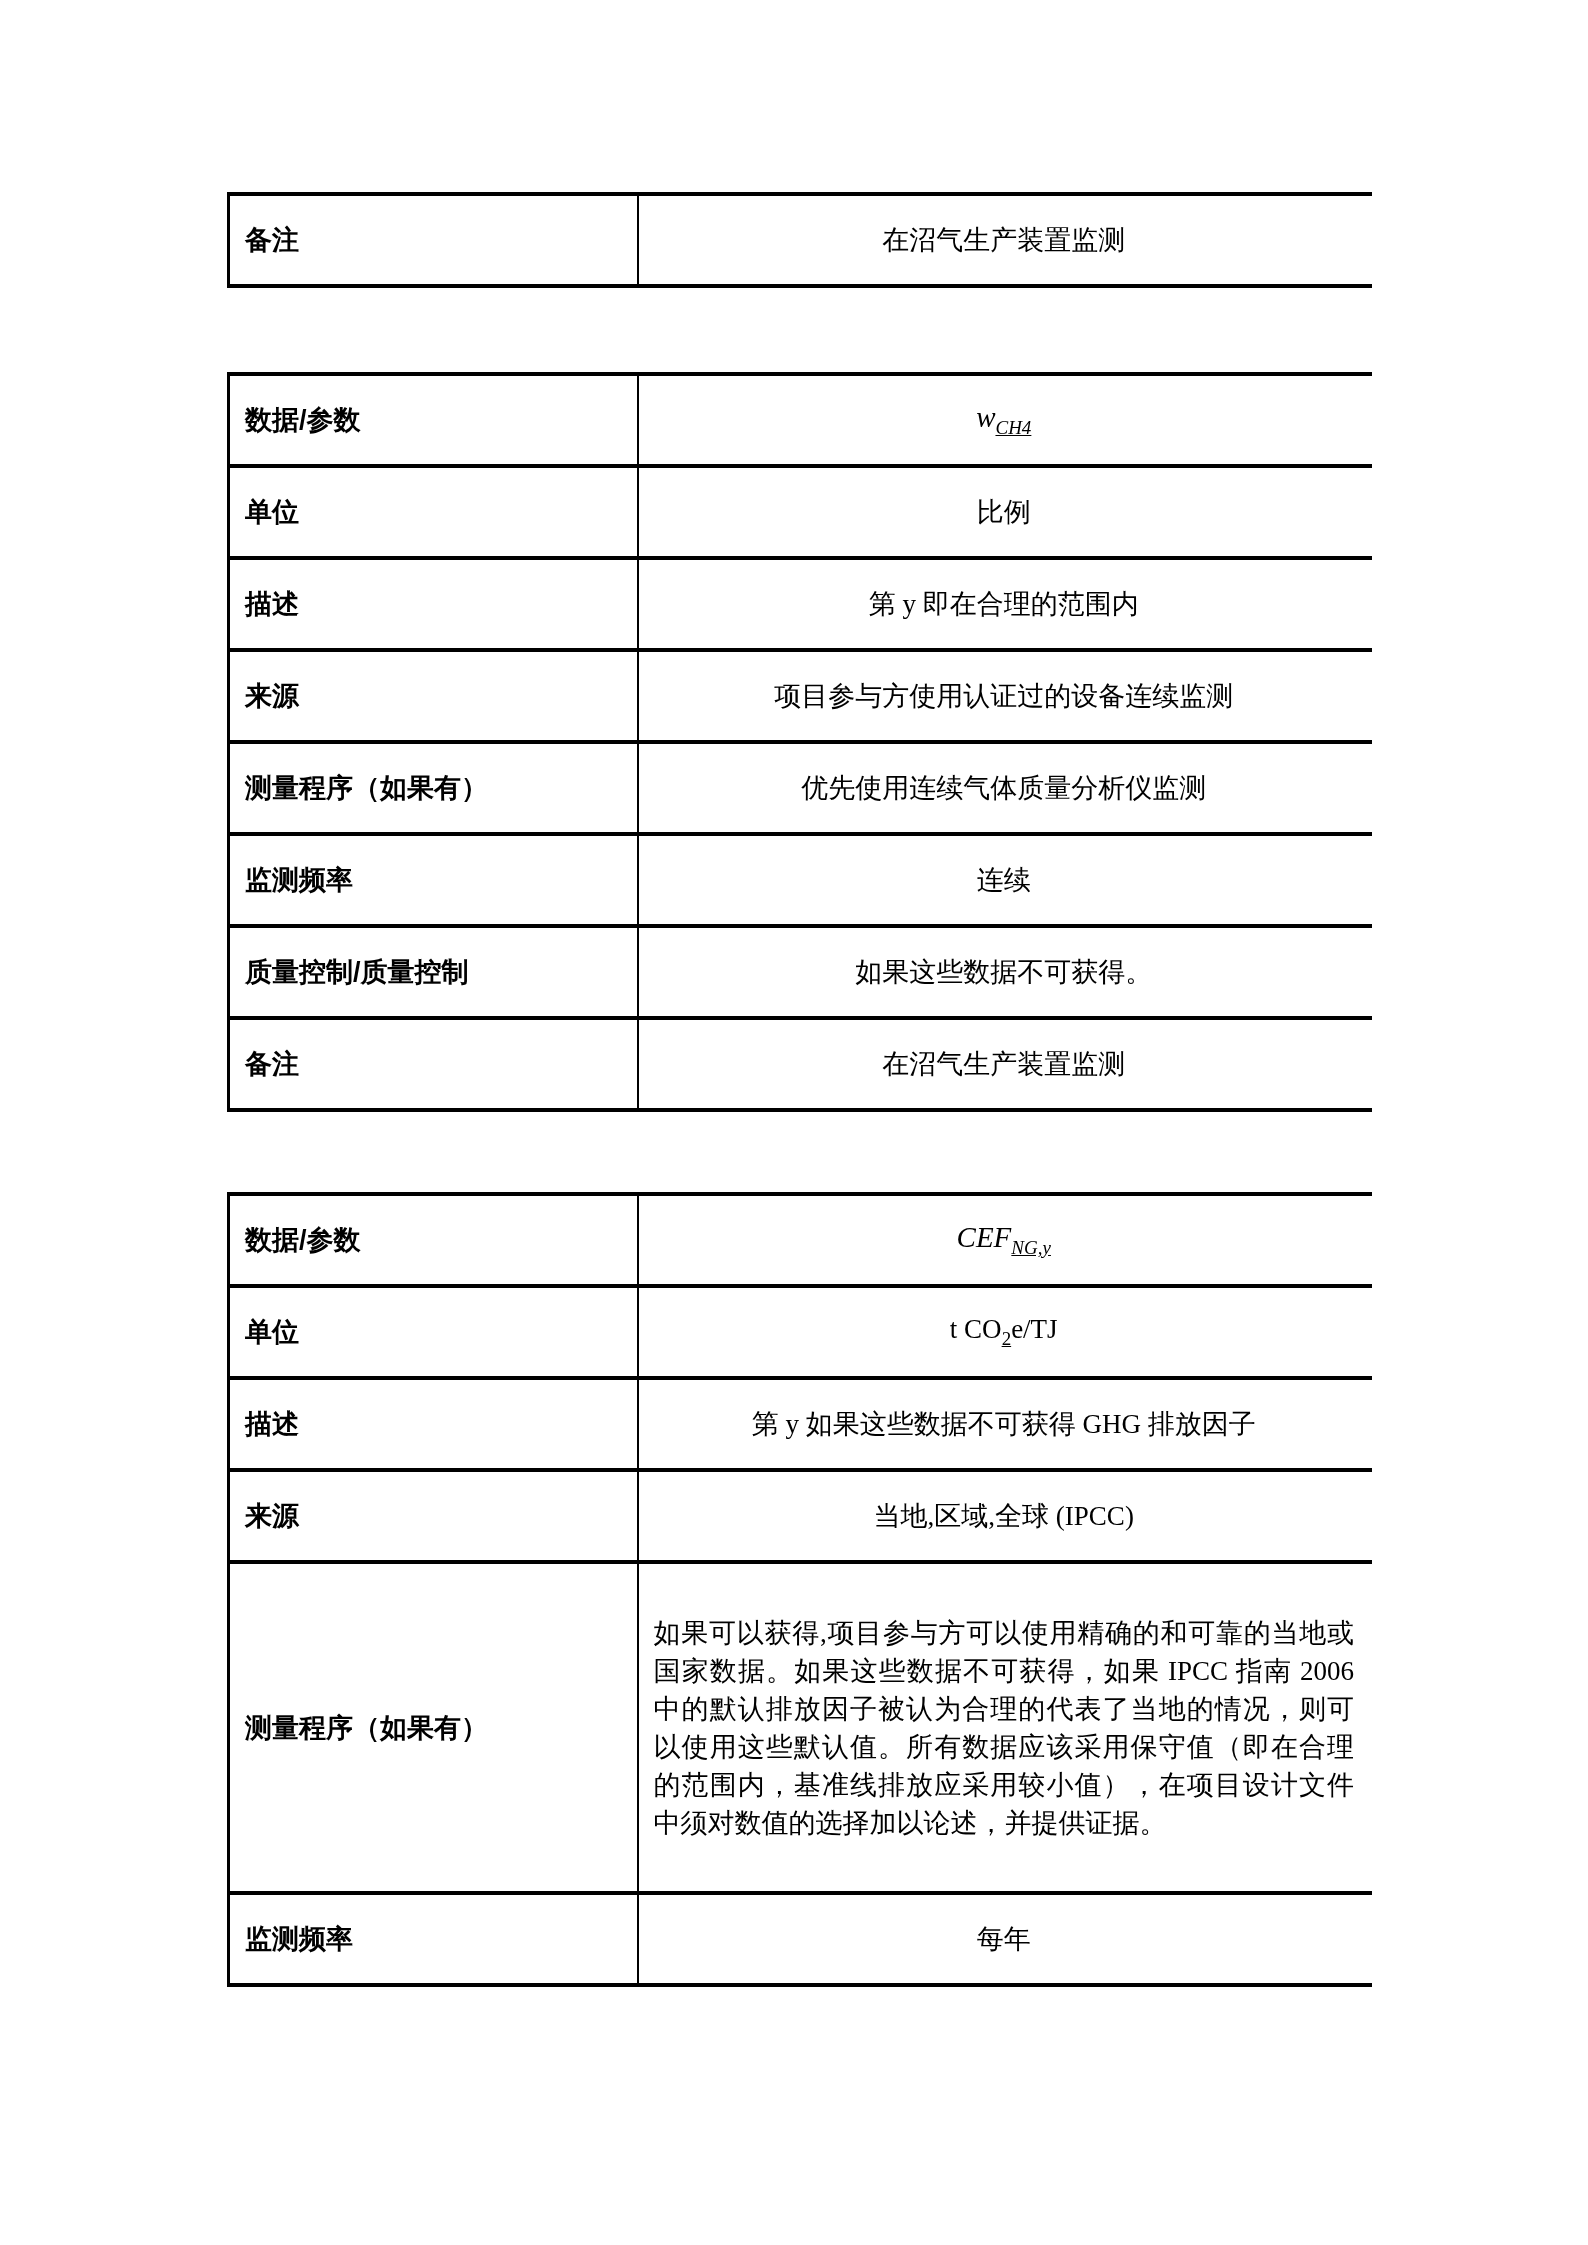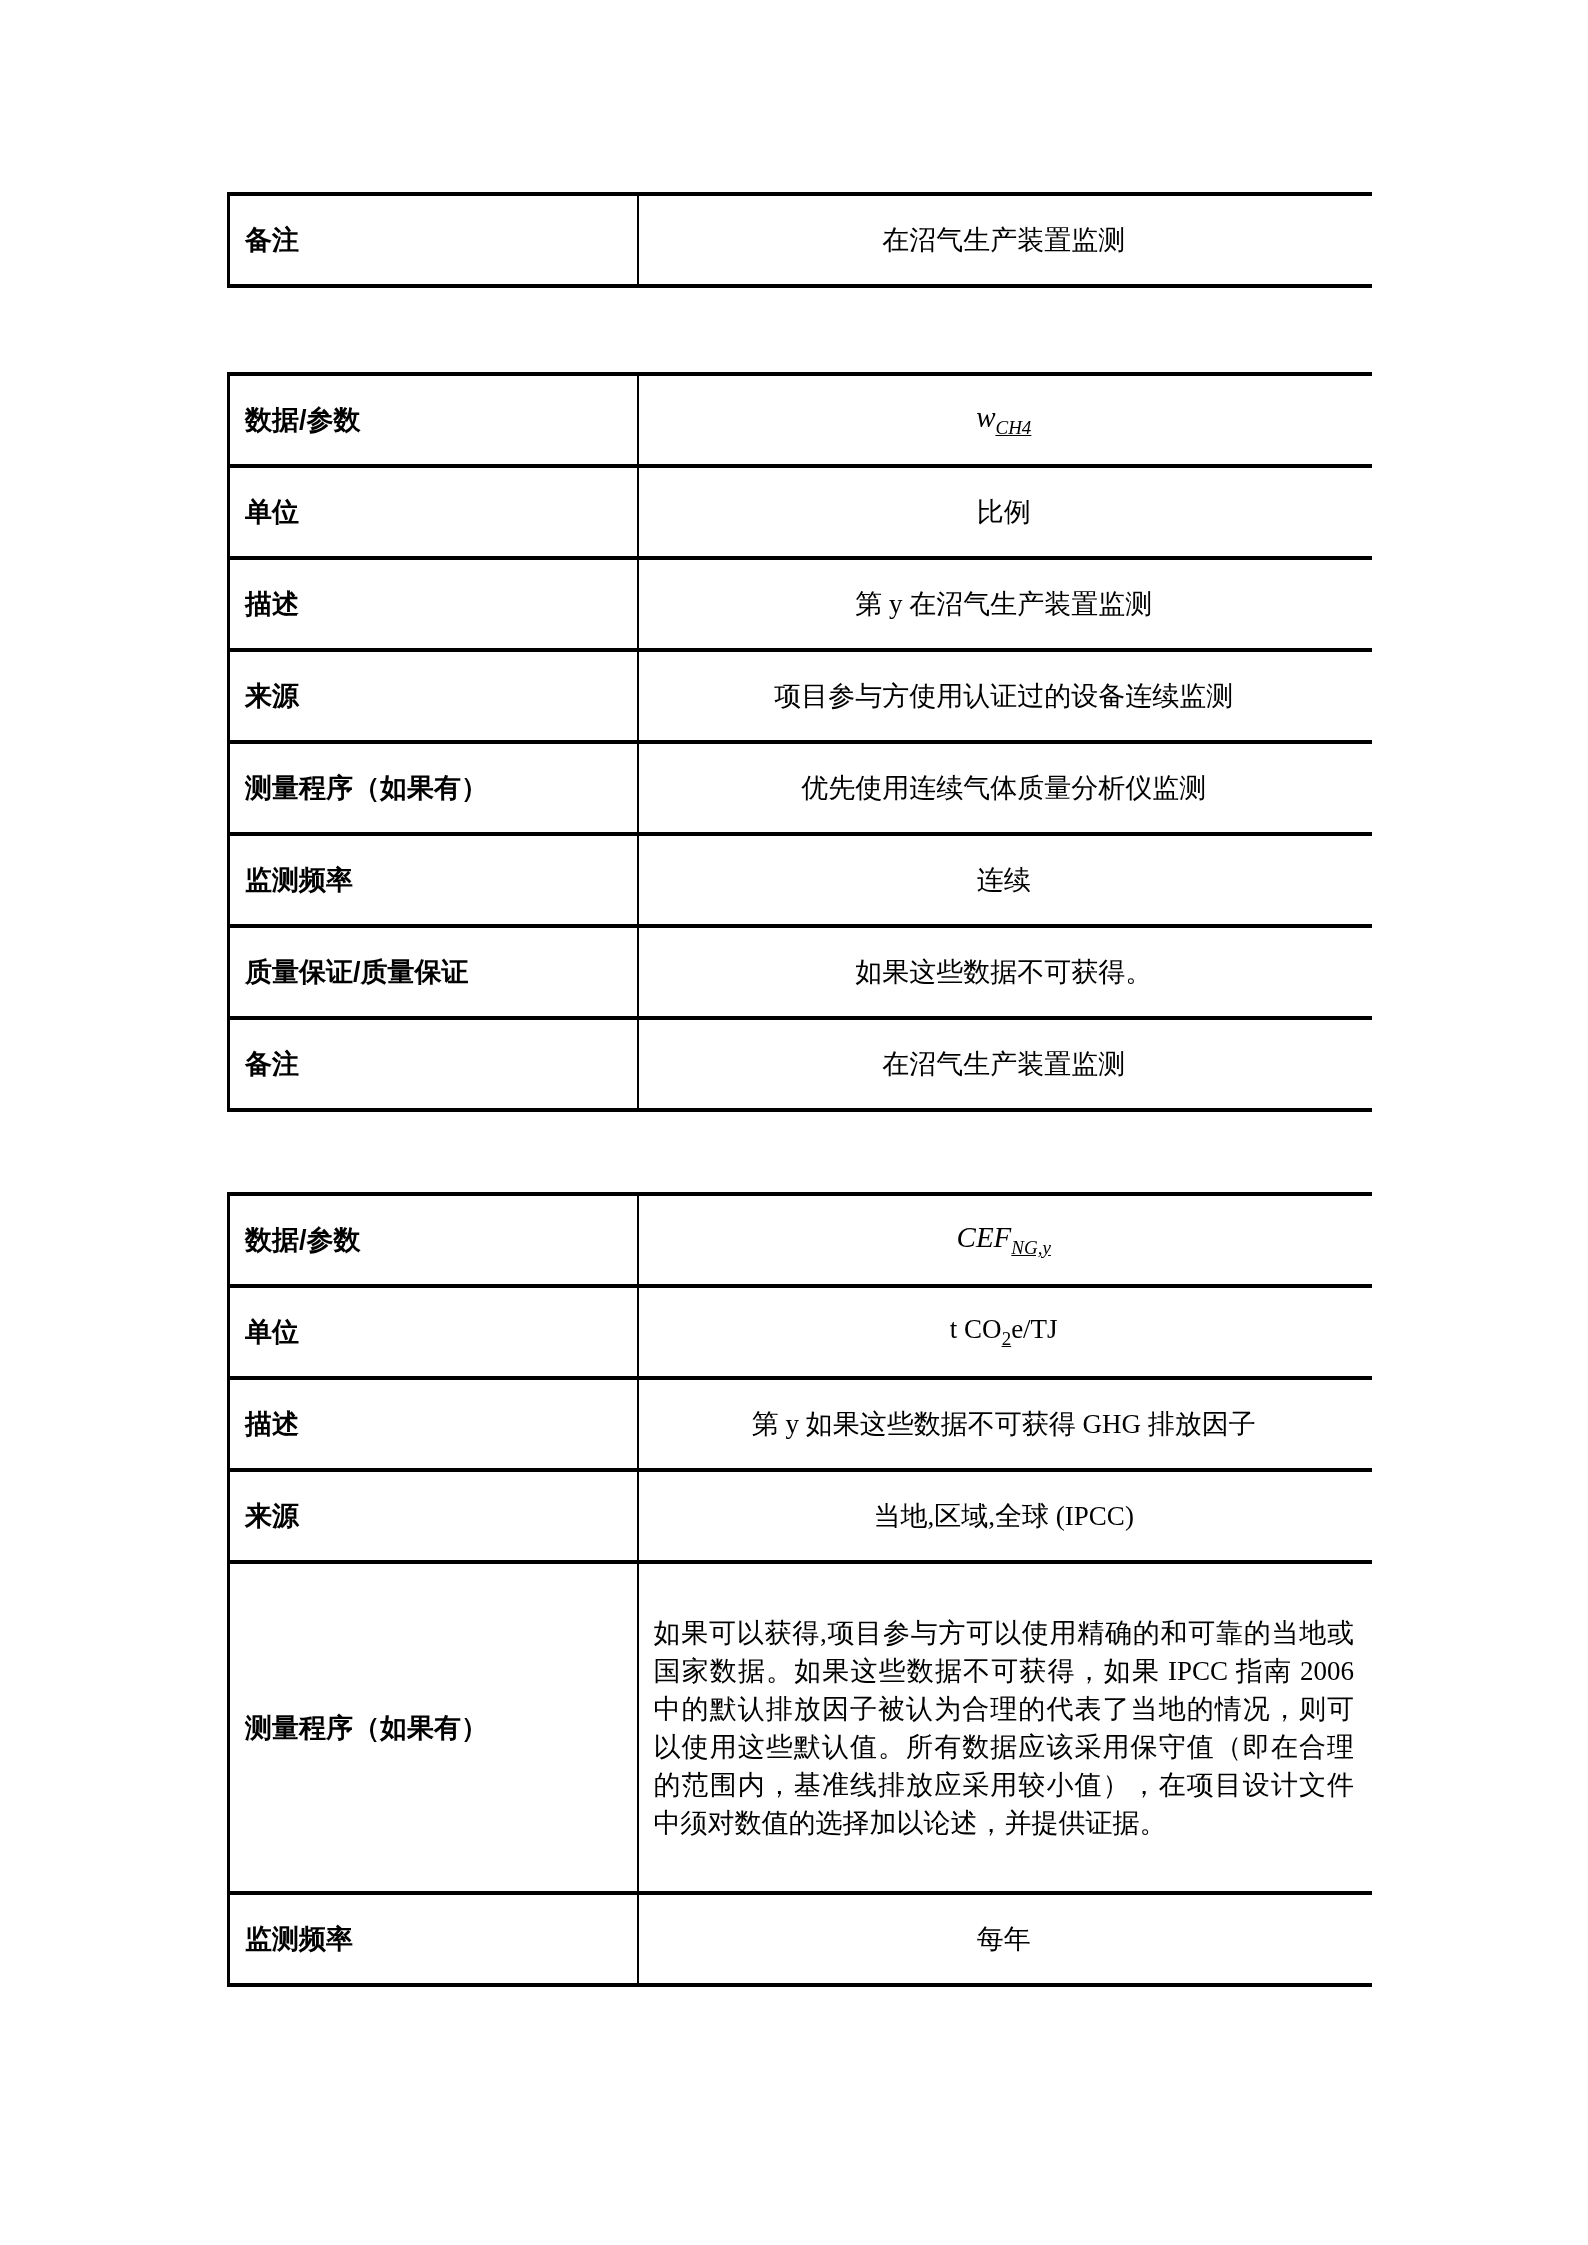--- a/index.html
+++ b/index.html
@@ -107,36 +107,36 @@
         <tr>
           <td class="label-cell">数据/参数</td>
           <td class="value-cell"><span class="run italic">w</span><span class="run italic sub">CH4</span></td>
         </tr>
         <tr>
           <td class="label-cell">单位</td>
           <td class="value-cell"><span class="run">比例</span></td>
         </tr>
         <tr>
           <td class="label-cell">描述</td>
-          <td class="value-cell"><span class="run">第 y 在沼气生产装置监测</span></td>
+          <td class="value-cell"><span class="run">第 y 即在合理的范围内</span></td>
         </tr>
         <tr>
           <td class="label-cell">来源</td>
           <td class="value-cell"><span class="run">项目参与方使用认证过的设备连续监测</span></td>
         </tr>
         <tr>
           <td class="label-cell">测量程序（如果有）</td>
           <td class="value-cell"><span class="run">优先使用连续气体质量分析仪监测</span></td>
         </tr>
         <tr>
           <td class="label-cell">监测频率</td>
           <td class="value-cell"><span class="run">连续</span></td>
         </tr>
         <tr>
-          <td class="label-cell">质量保证/质量保证</td>
+          <td class="label-cell">质量控制/质量控制</td>
           <td class="value-cell"><span class="run">如果这些数据不可获得。</span></td>
         </tr>
         <tr>
           <td class="label-cell">备注</td>
           <td class="value-cell"><span class="run">在沼气生产装置监测</span></td>
         </tr>
       </tbody>
   </table>
 
   <table class="param-table" id="table-3">

